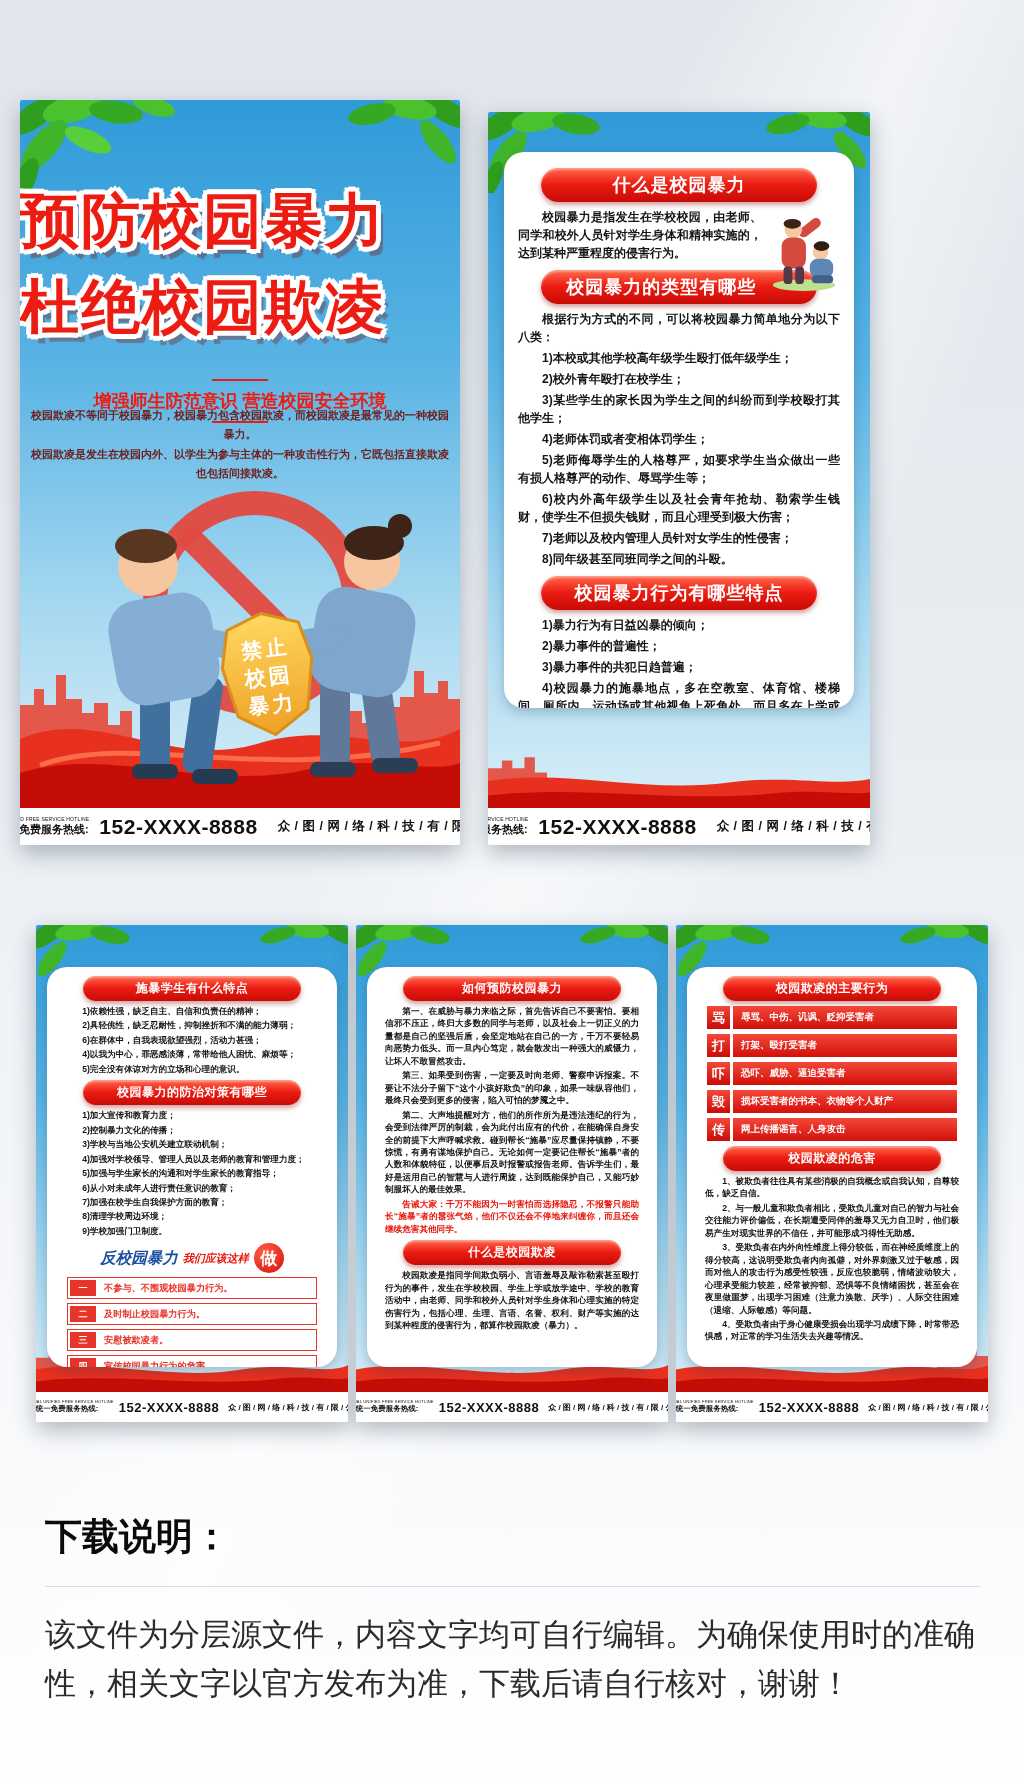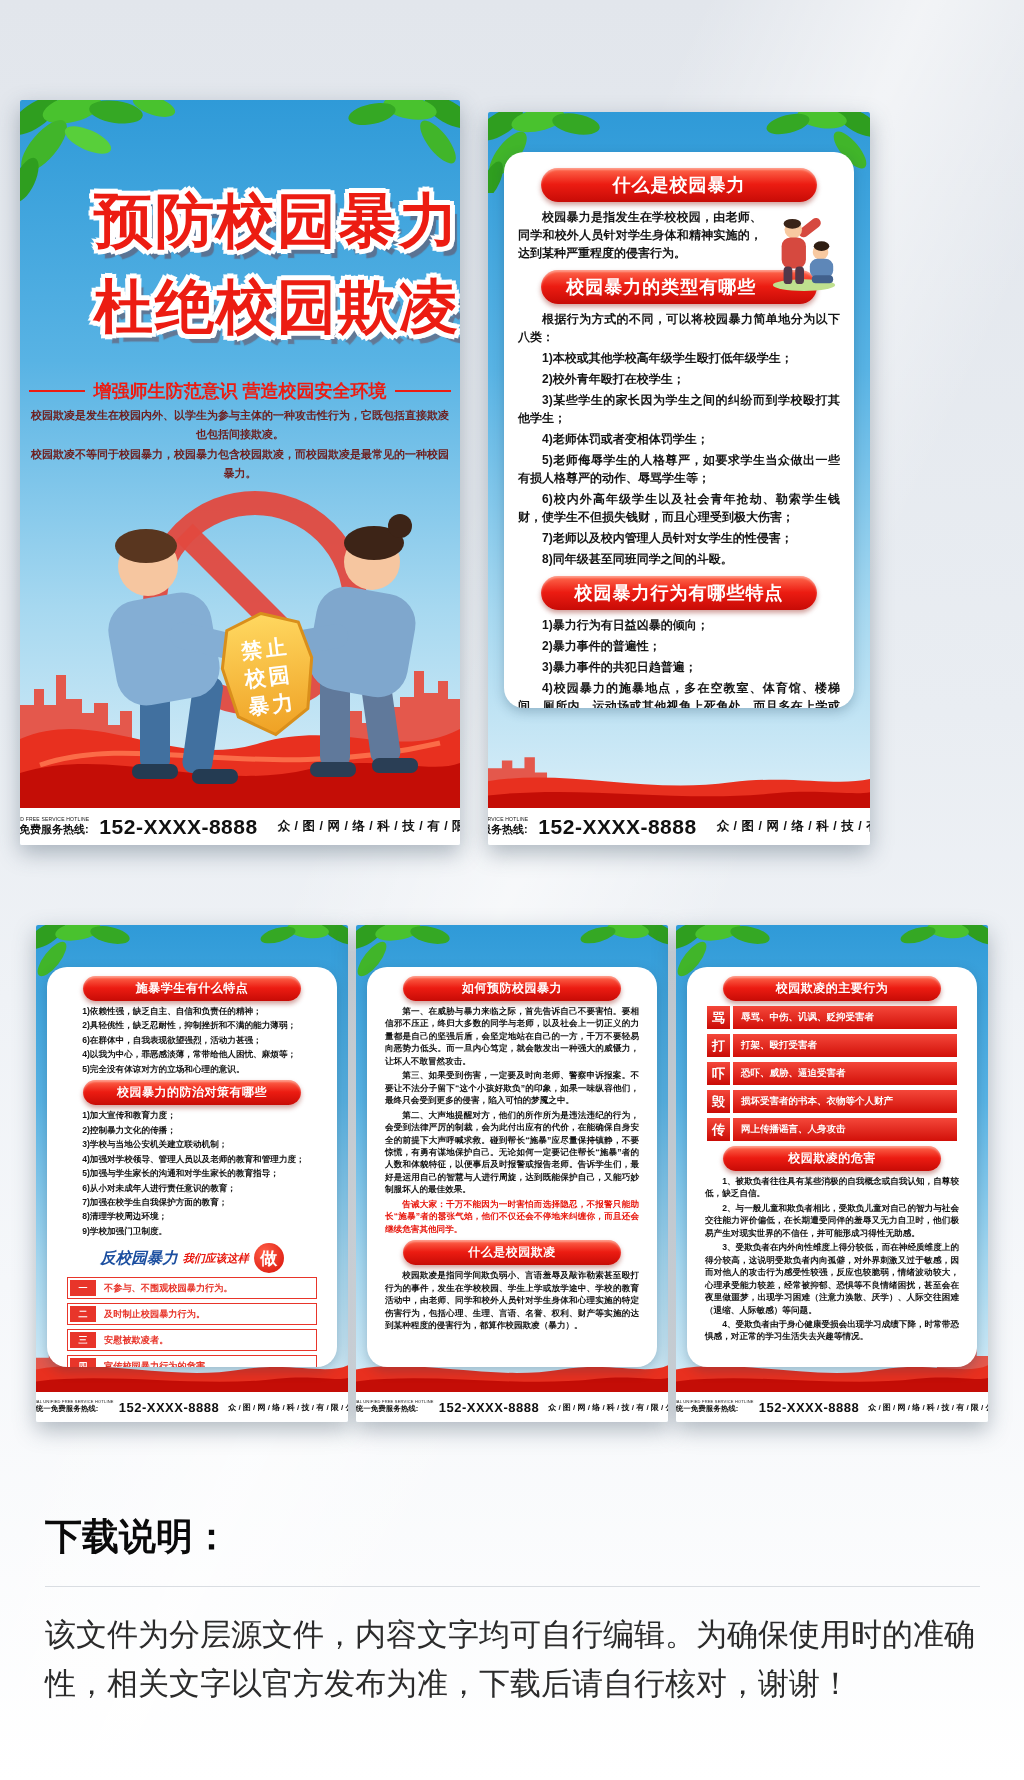--- a/index.html
+++ b/index.html
@@ -42,27 +42,27 @@
 
   .card{position:absolute;background:#fff;border-radius:20px;box-sizing:border-box;overflow:hidden;
     box-shadow:0 4px 12px rgba(25,60,90,.28);z-index:4;}
   .t{font-size:12px;line-height:1.5;color:#141414;text-align:justify;margin:3px 0;font-weight:700;}
   .indent{text-indent:2em;}
   .small-card .t{font-size:8.6px;line-height:1.45;margin:2px 0;}
   .red-text{color:#e8170d;}
 
   
   .poster-a{left:20px;top:100px;width:440px;height:745px;}
-  .pa-title{position:absolute;left:0;right:0;top:92px;text-align:right;z-index:3;
+  .pa-title{position:absolute;left:0;right:0;top:92px;text-align:left;z-index:3;
     font-size:59px;font-weight:900;color:#ec1c12;letter-spacing:2px;line-height:1;
     text-shadow:-4px -4px 0 #fff,4px -4px 0 #fff,-4px 4px 0 #fff,4px 4px 0 #fff,
       -5px 0 0 #fff,5px 0 0 #fff,0 -5px 0 #fff,0 5px 0 #fff,7px 9px 1px rgba(120,30,24,.38);}
   .pa-title .l2{display:block;margin-top:27px;}
   .pa-sub{position:absolute;top:279px;left:0;right:0;display:flex;align-items:center;justify-content:center;
-    gap:8px;color:#ec1c12;font-weight:800;font-size:18px;z-index:3;white-space:nowrap;}
+    gap:8px;color:#ec1c12;font-weight:800;font-size:18px;z-index:3;white-space:nowrap;flex-direction:column;}
   .subline{width:56px;height:2px;background:#ec1c12;}
   .pa-desc{position:absolute;top:306px;left:8px;right:8px;text-align:center;
     font-size:11px;font-weight:700;color:#6e2020;line-height:1.75;z-index:3;}
   .pa-illus{position:absolute;left:0;top:368px;width:440px;height:330px;z-index:3;}
   .pa-city{position:absolute;left:0;bottom:37px;width:440px;height:165px;z-index:2;}
   .shield-text{font-size:21px;font-weight:800;fill:#fff;letter-spacing:3px;}
 
   
   .poster-b{left:488px;top:112px;width:382px;height:733px;}
   .pb-card{left:16px;right:16px;top:40px;height:556px;padding:8px 14px;}
@@ -124,22 +124,22 @@
       <span class="l2">杜绝校园欺凌</span>
     </div>
 
     <div class="pa-sub">
       <span class="subline"></span>
       <span>增强师生防范意识  营造校园安全环境</span>
       <span class="subline"></span>
     </div>
 
     <div class="pa-desc">
+      <div>校园欺凌不等同于校园暴力，校园暴力包含校园欺凌，而校园欺凌是最常见的一种校园暴力。</div>
       <div>校园欺凌是发生在校园内外、以学生为参与主体的一种攻击性行为，它既包括直接欺凌也包括间接欺凌。</div>
-      <div>校园欺凌不等同于校园暴力，校园暴力包含校园欺凌，而校园欺凌是最常见的一种校园暴力。</div>
     </div>
 
     <svg class="pa-city" viewBox="0 0 440 165" preserveAspectRatio="none">
       <path fill="#e4584c" d="M0 165 V62 h14 v-16 h10 v16 h12 v-30 h10 v24 h16 v14 h12 v-10 h14 v22 h12 v-14 h12 v34 h10 V165 Z"></path>
       <path fill="#e4584c" d="M440 165 V56 h-12 v-18 h-10 v12 h-14 v-22 h-10 v26 h-14 v10 h-12 v-8 h-12 v24 h-14 v-12 h-12 v40 h-10 V165 Z"></path>
       <path fill="#e8301f" d="M0 96 C80 62 150 128 240 100 C320 76 380 118 440 86 L440 165 L0 165 Z"></path>
       <path fill="#c40d06" d="M0 130 C90 102 190 150 290 126 C360 110 410 132 440 120 L440 165 L0 165 Z"></path>
       <path d="M20 122 C120 88 240 142 420 100" stroke="#ff7c52" stroke-width="5" fill="none" opacity=".8"></path>
     </svg>
 

